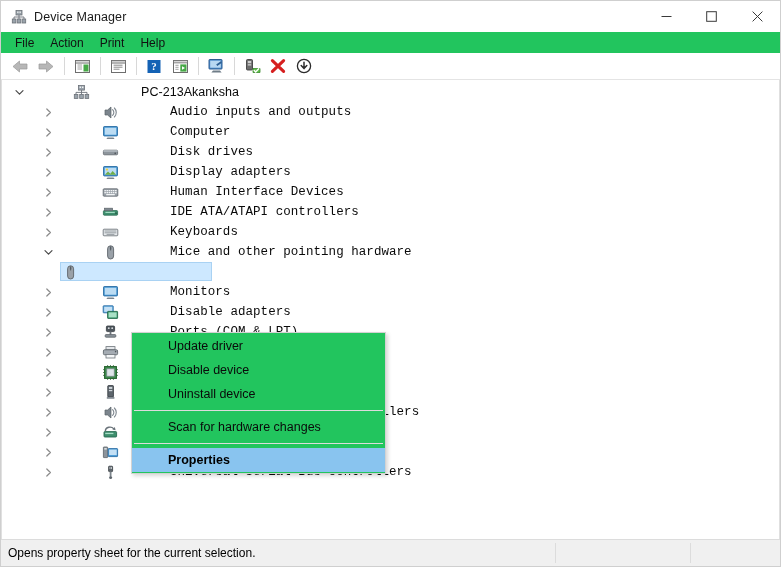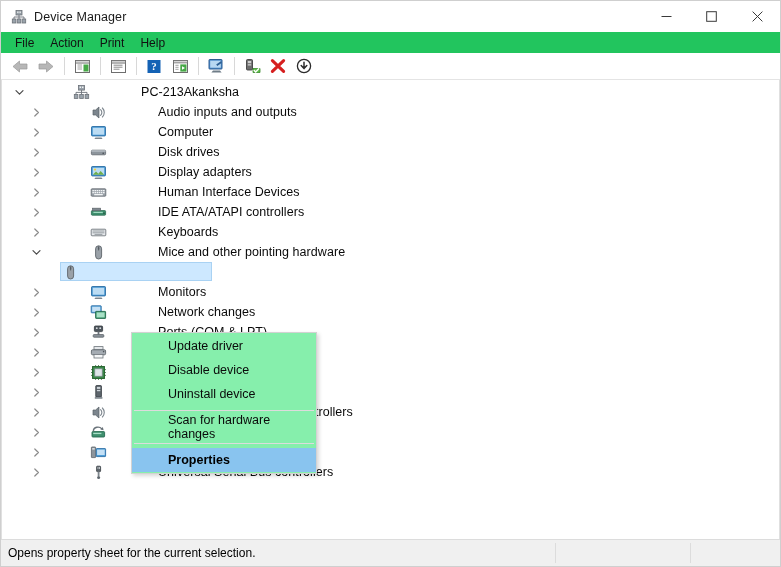--- a/index.html
+++ b/index.html
@@ -147,21 +147,21 @@
     margin-right: 5px;
     position: relative;
   }
   .node .lbl {
     font-size: 12.5px;
     color: #0a0a0a;
     line-height: 16px;
     letter-spacing: 0.05px;
   }
   .depth0 { padding-left: 9px; }
-  .depth1 { padding-left: 26px; }
+  .depth1 { padding-left: 38px; font-family: Liberation Mono, monospace; }
   .depth2 { padding-left: 60px; }
 
   .node.selected .selbox {
     position: absolute;
     left: 58px;
     top: 0px;
     height: 19px;
     width: 152px;
     background: #cde8ff;
     border: 1px solid #a9d2f3;
@@ -195,22 +195,22 @@
     background: #dcdcdc;
   }
   .status-sep.a { left: 554px; }
   .status-sep.b { left: 689px; }
 
   
   .ctxmenu {
     position: absolute;
     left: 129px;
     top: 252px;
-    width: 186px;
-    background: #86efac;
+    width: 255px;
+    background: #22c55e;
     border: 1px solid #d2d2d2;
     box-shadow: 2px 2px 4px rgba(0,0,0,0.16);
     z-index: 50;
     padding: 1px 0 1px 0;
     box-sizing: border-box;
   }
   .ctxitem {
     height: 24px;
     display: flex;
     align-items: center;
@@ -564,21 +564,21 @@
             </svg>
         </span>
         <span class="ico">
           <svg width="17" height="17" viewBox="0 0 17 17">
             <rect x="1.2" y="1.8" width="10" height="7" rx="0.5" fill="#5aa8dd" stroke="#2c6ea5" stroke-width="0.9"></rect>
             <rect x="2.2" y="2.8" width="8" height="5" fill="#c4e0f5"></rect>
             <rect x="5.6" y="7.4" width="10" height="7" rx="0.5" fill="#3b9a6e" stroke="#23684a" stroke-width="0.9"></rect>
             <rect x="6.6" y="8.4" width="8" height="5" fill="#a9e0c6"></rect>
           </svg>
         </span>
-        <span class="lbl">Network changes</span>
+        <span class="lbl">Disable adapters</span>
       </div>
 
       <div class="node depth1">
         <span class="chev">
           <svg width="9" height="9" viewBox="0 0 9 9">
               <path d="M2.8 1 L6.4 4.5 L2.8 8" stroke="#8b8b8b" stroke-width="1.2" fill="none" stroke-linecap="round" stroke-linejoin="round"></path>
             </svg>
         </span>
         <span class="ico">
           <svg width="17" height="17" viewBox="0 0 17 17">

